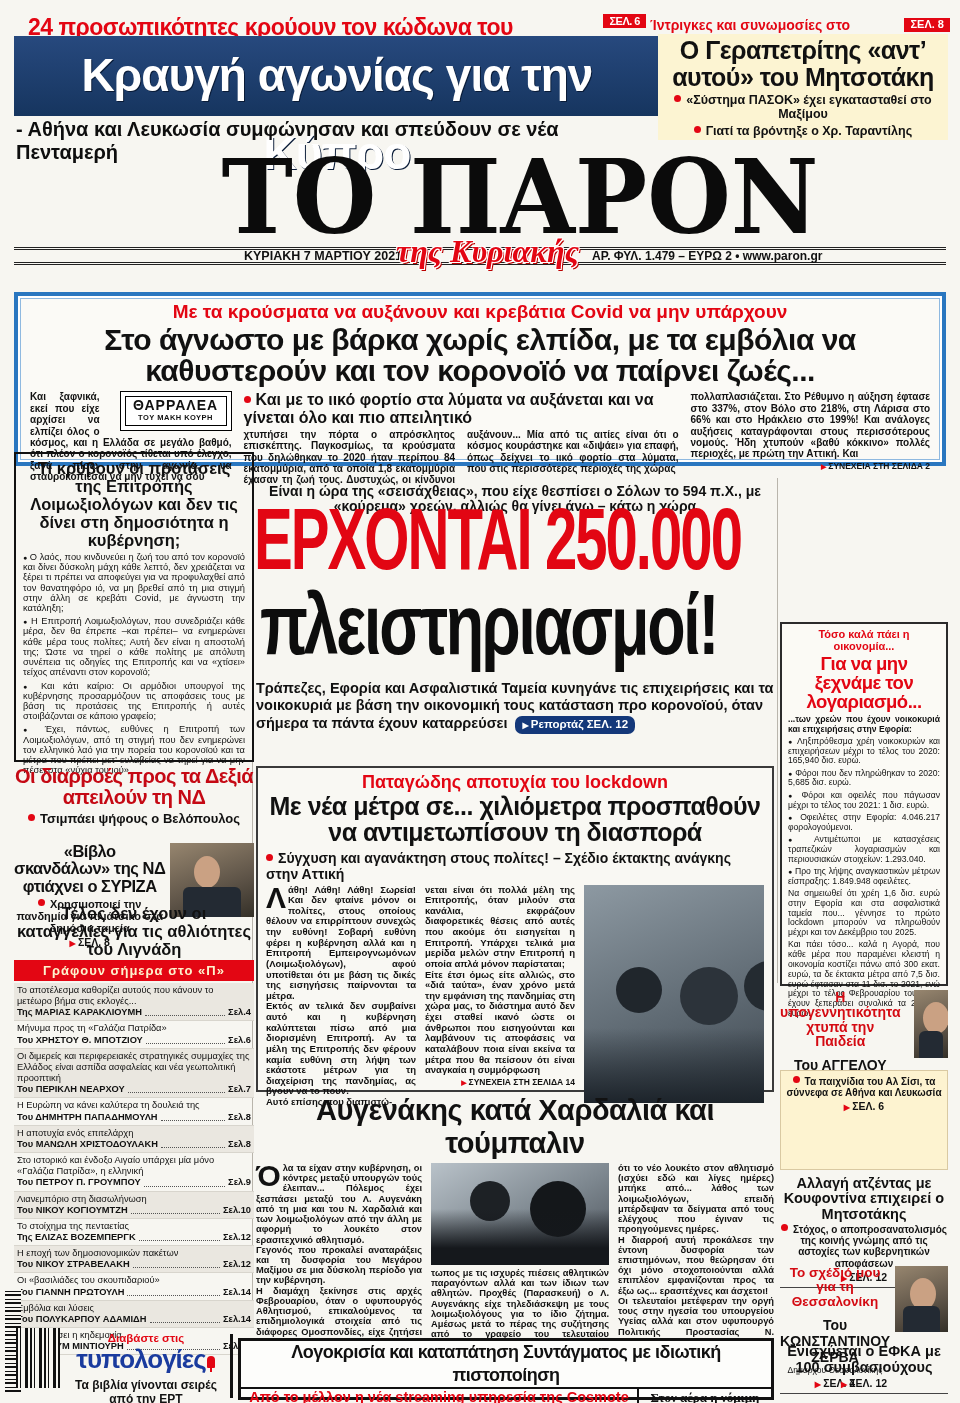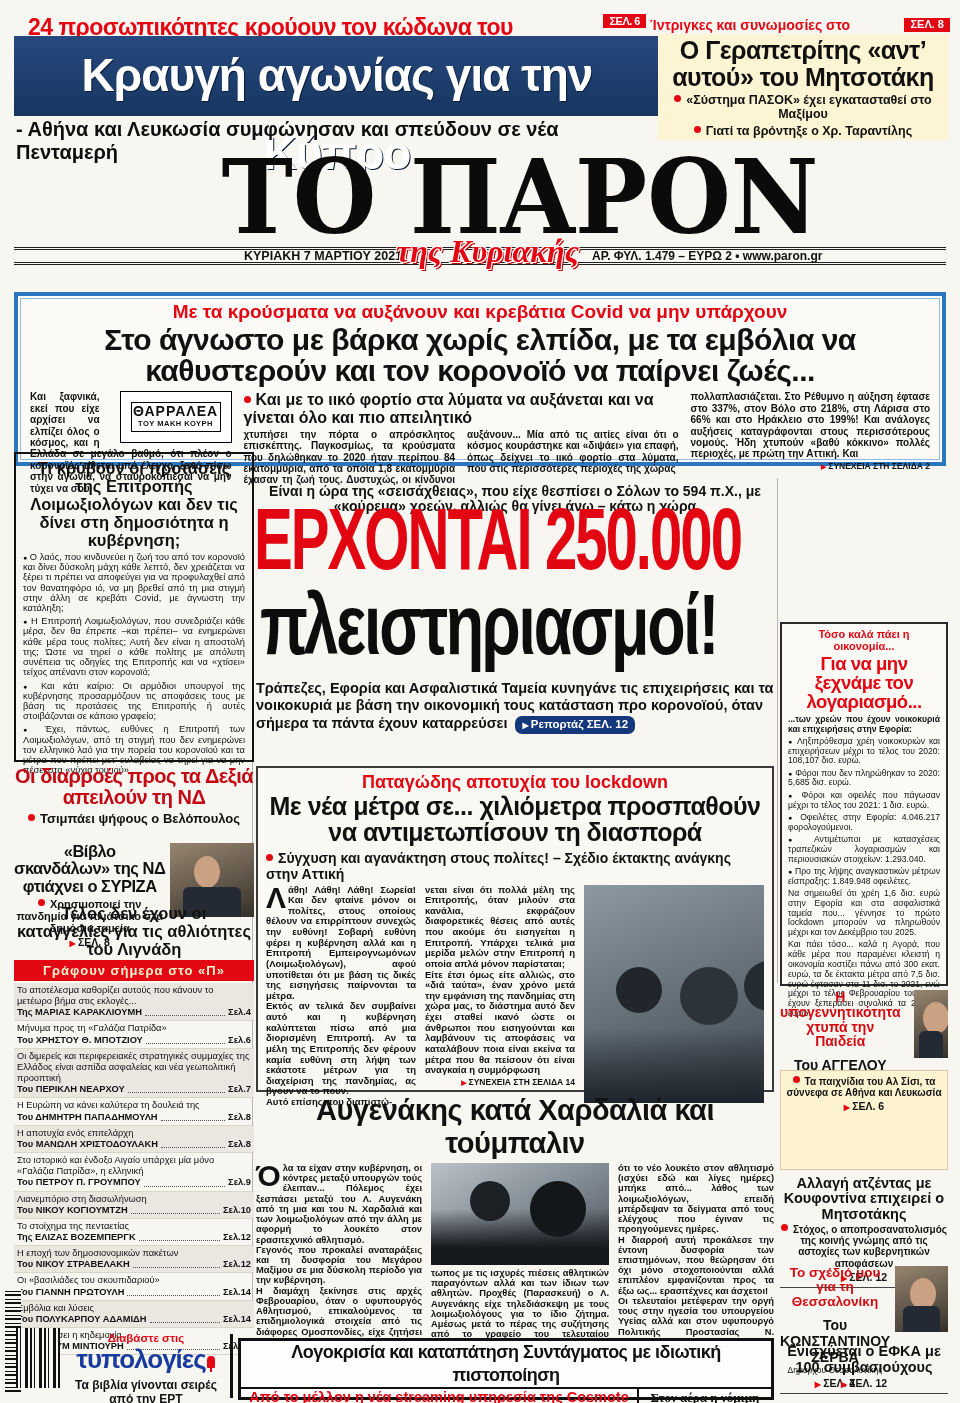--- a/index.html
+++ b/index.html
@@ -29,21 +29,21 @@
   .mast-date { margin-left:230px; font-size:12.5px; font-weight:700; }
   .mast-issue { margin-left:190px; font-size:12px; font-weight:700; }
   .edition { left:396px; top:233px; font-family:"Liberation Serif", serif; font-style:italic; font-weight:700; font-size:32px; color:#e30613; text-shadow:1px 1px 0 #fff,-1px -1px 0 #fff,1px -1px 0 #fff,-1px 1px 0 #fff,2px 2px 0 #b00; }
 
   
   .covid { left:14px; top:292px; width:932px; height:174px; border:4px solid #2a77c0; box-shadow:inset 0 0 0 2px #fff, inset 0 0 0 3px #8fb9e0; background:#fbfaf6; padding:5px 12px 4px; }
   .covid .kick { font-size:19px; font-weight:700; text-align:center; color:#e30613; }
   .covid h1 { font-size:30px; line-height:1.04; text-align:center; letter-spacing:-0.5px; margin-top:1px; }
   .covid .row { display:flex; gap:12px; margin-top:5px; }
   .covid .c1 { width:202px; font-size:10px; font-weight:700; line-height:1.14; text-align:justify; }
-  .tharr { float:right; border:1px solid #000; padding:10px; margin:0 0 2px 20px; width:112px; background:#fff; }
+  .tharr { float:right; border:1px solid #000; padding:4px; margin:0 0 2px 20px; width:112px; background:#fff; }
   .tharr .in { border:1px solid #000; text-align:center; padding:1px 0 2px; }
   .tharr .t1 { font-size:14px; font-weight:700; letter-spacing:1px; }
   .tharr .t2 { font-size:7.5px; font-weight:700; letter-spacing:0.5px; }
   .covid .c2 { width:436px; }
   .covid .subh { font-size:16px; font-weight:700; line-height:1.08; margin-bottom:3px; }
   .covid .cols2 { columns:2; column-gap:12px; font-size:10px; font-weight:700; line-height:1.14; text-align:justify; }
   .covid .c4 { width:240px; font-size:10px; font-weight:700; line-height:1.14; text-align:justify; }
   .cont { text-align:right; font-size:8.5px; font-weight:700; margin-top:2px; }
   .cont::before { content:"▶ "; color:#e30613; font-size:7px; }
 
@@ -370,21 +370,21 @@
       <div class="tc pre" style="flex:1;">ότι το νέο λουκέτο στον αθλητισμό (ισχύει εδώ και λίγες ημέρες) μπήκε από... λάθος των λοιμωξιολόγων, επειδή μπέρδεψαν τα δείγματα από τους ελέγχους που έγιναν τις προηγούμενες ημέρες.
 Η διαρροή αυτή προκάλεσε την έντονη δυσφορία των επιστημόνων, που θεώρησαν ότι όχι μόνο στοχοποιούνται αλλά επιπλέον εμφανίζονται προς τα έξω ως... ερασιτέχνες και άσχετοι!
 Οι τελευταίοι μετέφεραν την οργή τους στην ηγεσία του υπουργείου Υγείας αλλά και στον υφυπουργό Πολιτικής Προστασίας Ν. Χαρδαλιά. Πληροφορίες αναφέρουν ότι ο τελευταίος είχε την Παρασκευή μια... ιδιαίτερα «θερμή» τηλεφωνική συνομιλία με τον κ. Αυγενάκη, ενώ το θέμα έφτασε και στον πρωθυπουργό.</div>
     </div>
   </div>
 
   <div class="abs econ">
     <div class="hd">Τόσο καλά πάει η οικονομία...</div>
     <h3>Για να μην ξεχνάμε τον λογαριασμό...</h3>
     <p class="lead">...των χρεών που έχουν νοικοκυριά και επιχειρήσεις στην Εφορία:</p>
-    <p class="bdot">Ληξιπρόθεσμα χρέη νοικοκυριών και επιχειρήσεων μέχρι το τέλος του 2020: 108,107 δισ. ευρώ.</p>
+    <p class="bdot">Ληξιπρόθεσμα χρέη νοικοκυριών και επιχειρήσεων μέχρι το τέλος του 2020: 165,940 δισ. ευρώ.</p>
     <p class="bdot">Φόροι που δεν πληρώθηκαν το 2020: 5,685 δισ. ευρώ.</p>
     <p class="bdot">Φόροι και οφειλές που πάγωσαν μέχρι το τέλος του 2021: 1 δισ. ευρώ.</p>
     <p class="bdot">Οφειλέτες στην Εφορία: 4.046.217 φορολογούμενοι.</p>
     <p class="bdot">Αντιμέτωποι με κατασχέσεις τραπεζικών λογαριασμών και περιουσιακών στοιχείων: 1.293.040.</p>
     <p class="bdot">Προ της λήψης αναγκαστικών μέτρων είσπραξης: 1.849.948 οφειλέτες.</p>
     <p>Να σημειωθεί ότι χρέη 1,6 δισ. ευρώ στην Εφορία και στα ασφαλιστικά ταμεία που... γέννησε το πρώτο lockdown μπορούν να πληρωθούν μέχρι και τον Δεκέμβριο του 2025.</p>
     <p>Και πάει τόσο... καλά η Αγορά, που κάθε μέρα που παραμένει κλειστή η οικονομία κοστίζει πάνω από 300 εκατ. ευρώ, τα δε έκτακτα μέτρα από 7,5 δισ. ευρώ έφτασαν στα 11 δισ. το 2021, ενώ μέχρι το τέλος Φεβρουαρίου του 2021 έχουν ξεπεράσει συνολικά τα 27 δισ. ευρώ.</p>
   </div>
 
   <div class="abs rcblock sy">

